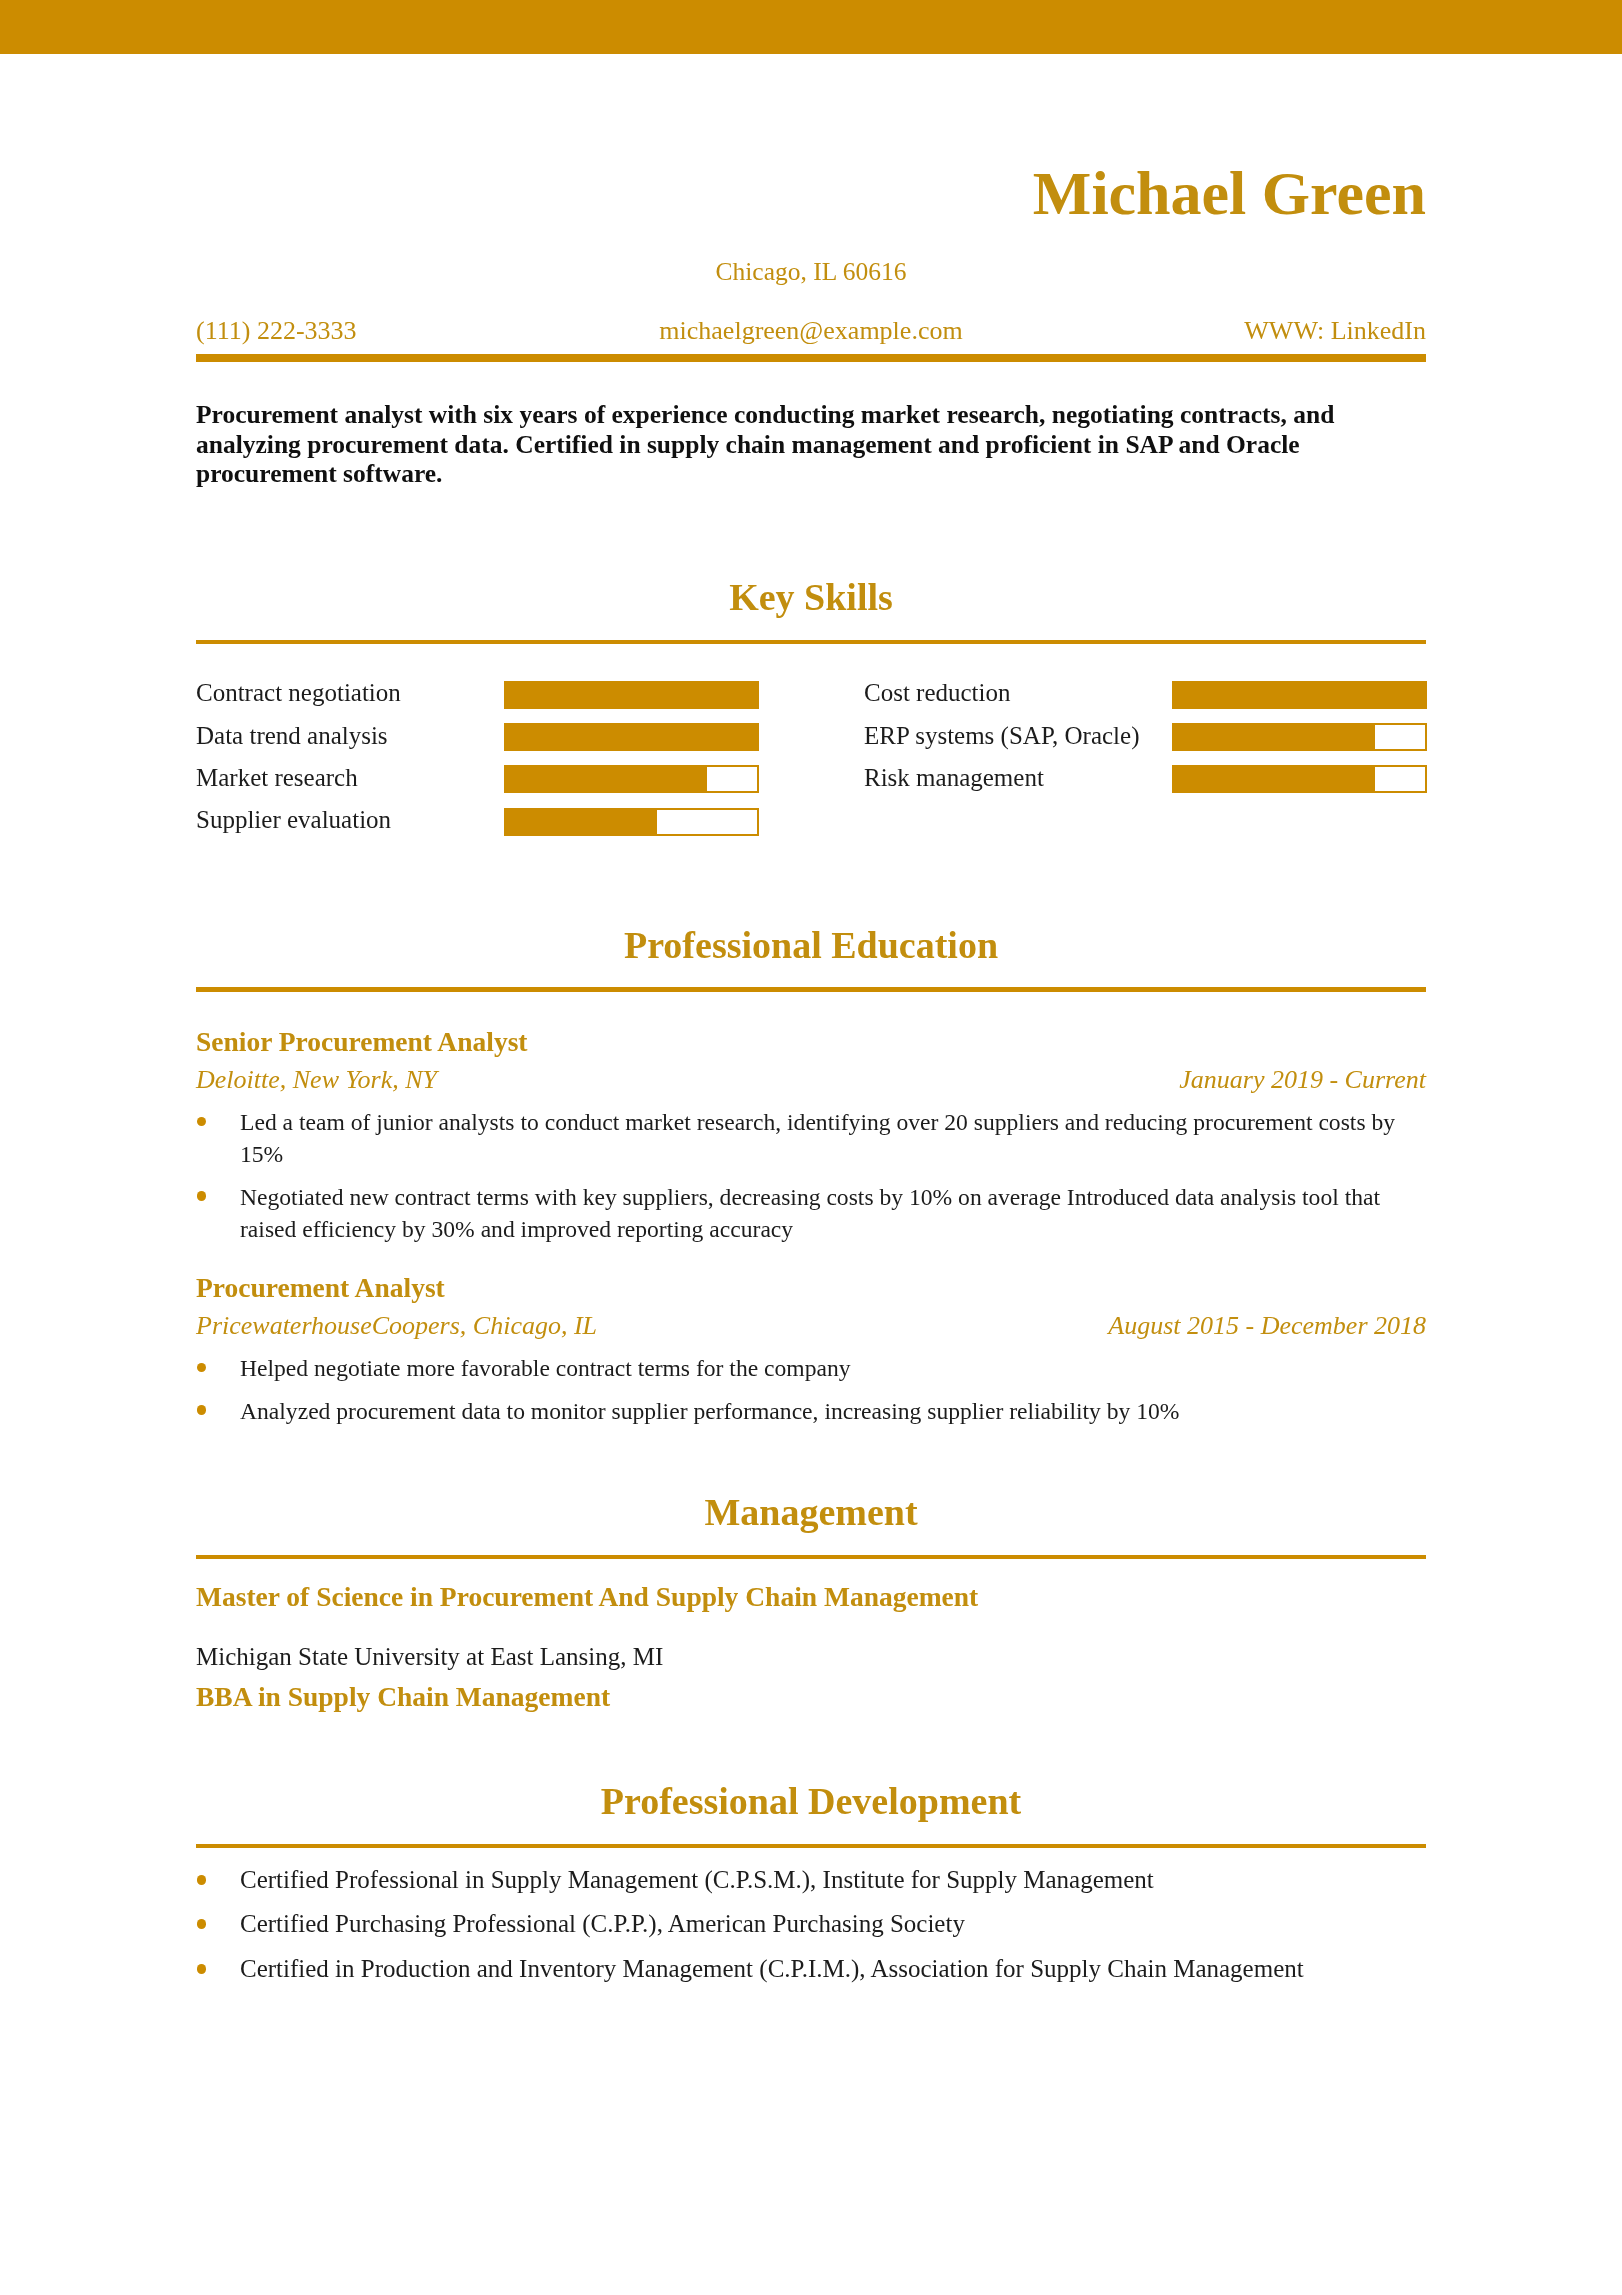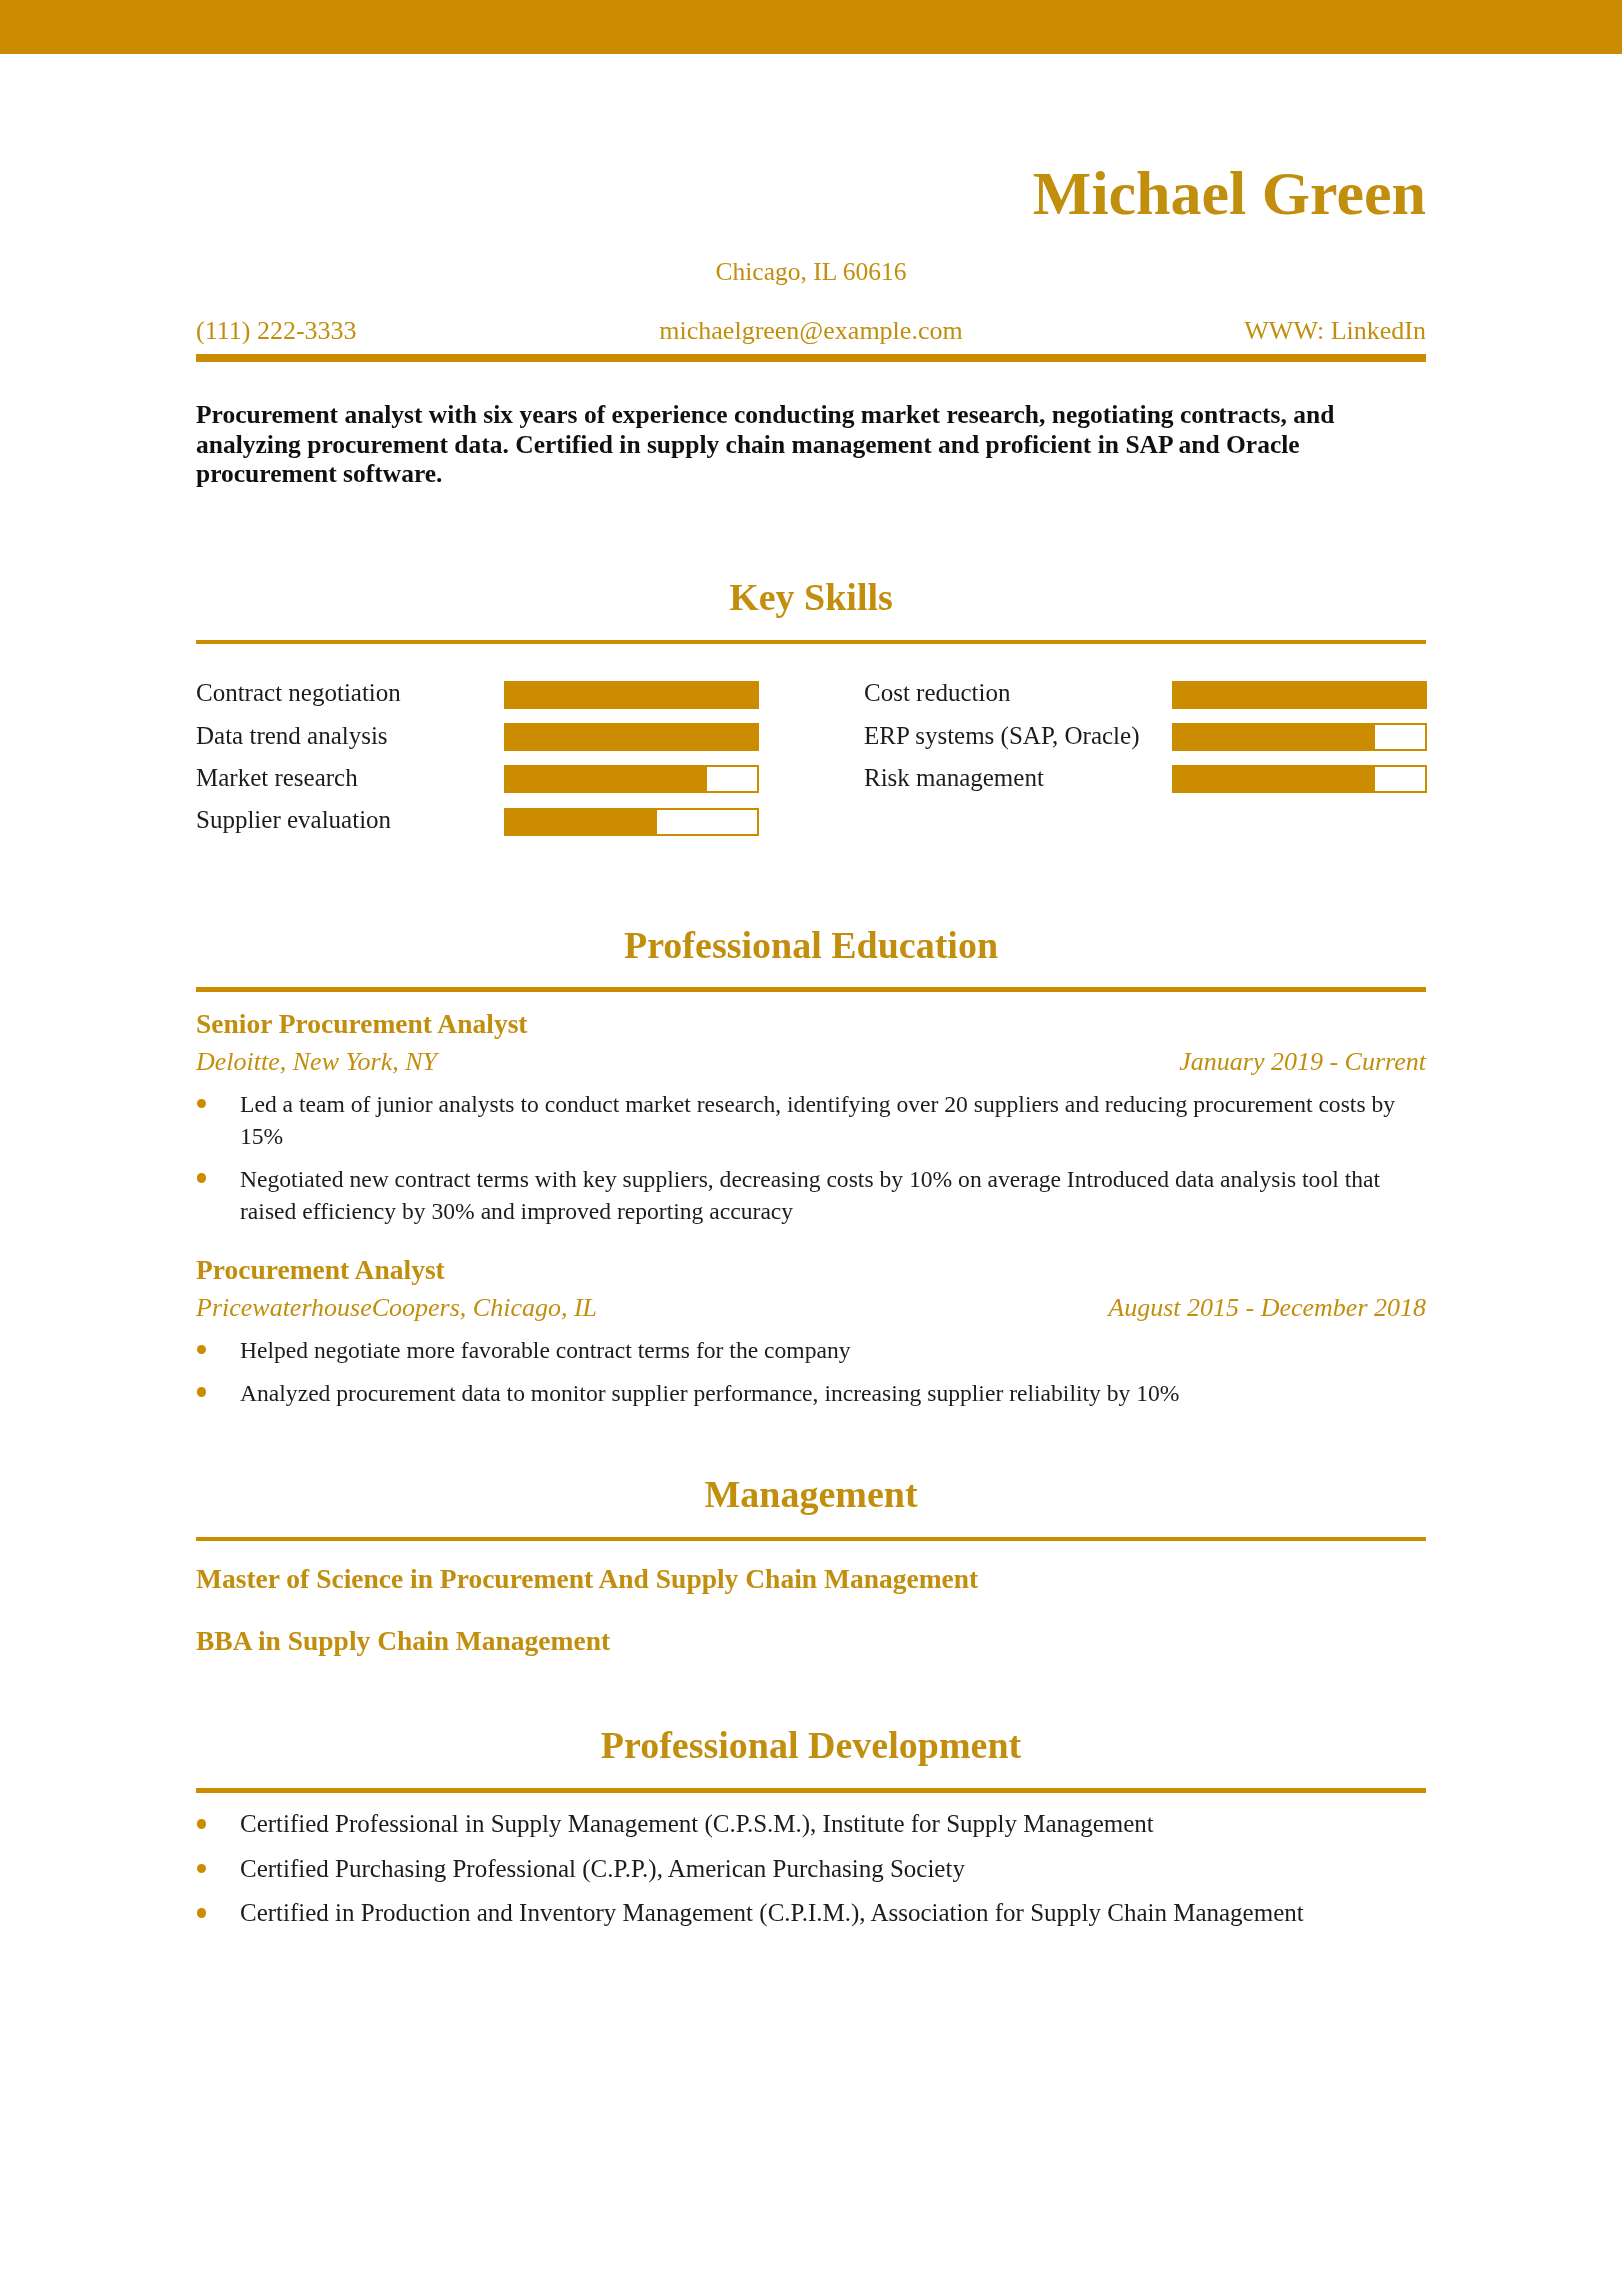--- a/index.html
+++ b/index.html
@@ -31,21 +31,21 @@
   .section-pd{margin-top:65px;}
   .skills-grid{
     margin-top:35px;display:grid;
     grid-template-columns:308px 255px 105px 308px 255px;
     row-gap:13px;align-items:start;
   }
   .skill-label{font-size:25px;line-height:1.15;padding-right:18.3px;}
   .bar{height:28px;margin-top:1.3px;border:2.6px solid var(--gold);background:#ffffff;}
   .bar-fill{height:100%;background:var(--gold);}
   .job{margin-top:26px;}
-  .job-first{margin-top:15px;}
+  .job-first{margin-top:33px;}
   .job-role{font-size:27.5px;line-height:1.2;font-weight:bold;color:var(--gold-text);}
   .job-meta{margin-top:6.5px;display:flex;justify-content:space-between;font-size:26px;line-height:1.2;font-style:italic;color:var(--gold-text);gap:40px;}
   .bullets{margin-top:9.2px;list-style:none;}
   .bullets li{position:relative;margin-top:10.5px;padding-left:44px;font-size:23.6px;line-height:1.36;}
   .dot{position:absolute;left:0.7px;top:10.5px;width:9.8px;height:9.8px;border-radius:50%;background:var(--gold);}
   .edu-entry{margin-top:29px;}
   .edu-entry-first{margin-top:21px;}
   .edu-school{font-size:25px;line-height:1.2;}
   .edu-degree{margin-top:7.9px;font-size:27.5px;line-height:1.2;font-weight:bold;color:var(--gold-text);}
   .pd-list{margin-top:15.7px;list-style:none;}
@@ -147,20 +147,21 @@
   </div>
 
   <div class="section-edu">
     <div class="section-title">Management</div>
     <div class="section-rule"></div>
 
     <div class="edu-entry edu-entry-first">
       <div class="edu-degree">Master of Science in Procurement And Supply Chain Management</div>
     </div>
     <div class="edu-entry">
+      <div class="edu-school">Michigan State University at East Lansing, MI</div>
       <div class="edu-degree">BBA in Supply Chain Management</div>
     </div>
   </div>
 
   <div class="section-pd">
     <div class="section-title">Professional Development</div>
     <div class="section-rule"></div>
 
     <ul class="pd-list">
       <li><span class="dot"></span><span>Certified Professional in Supply Management (C.P.S.M.), Institute for Supply Management</span></li>

